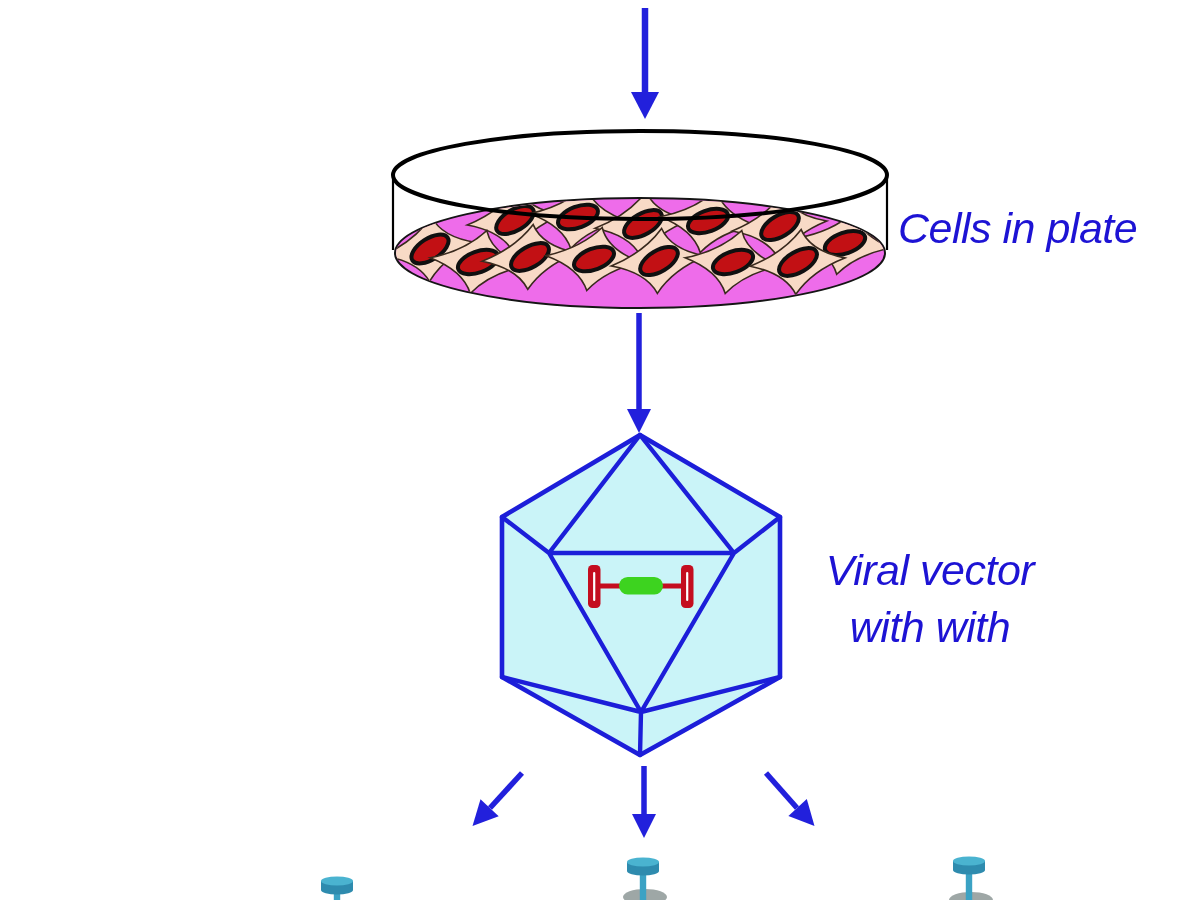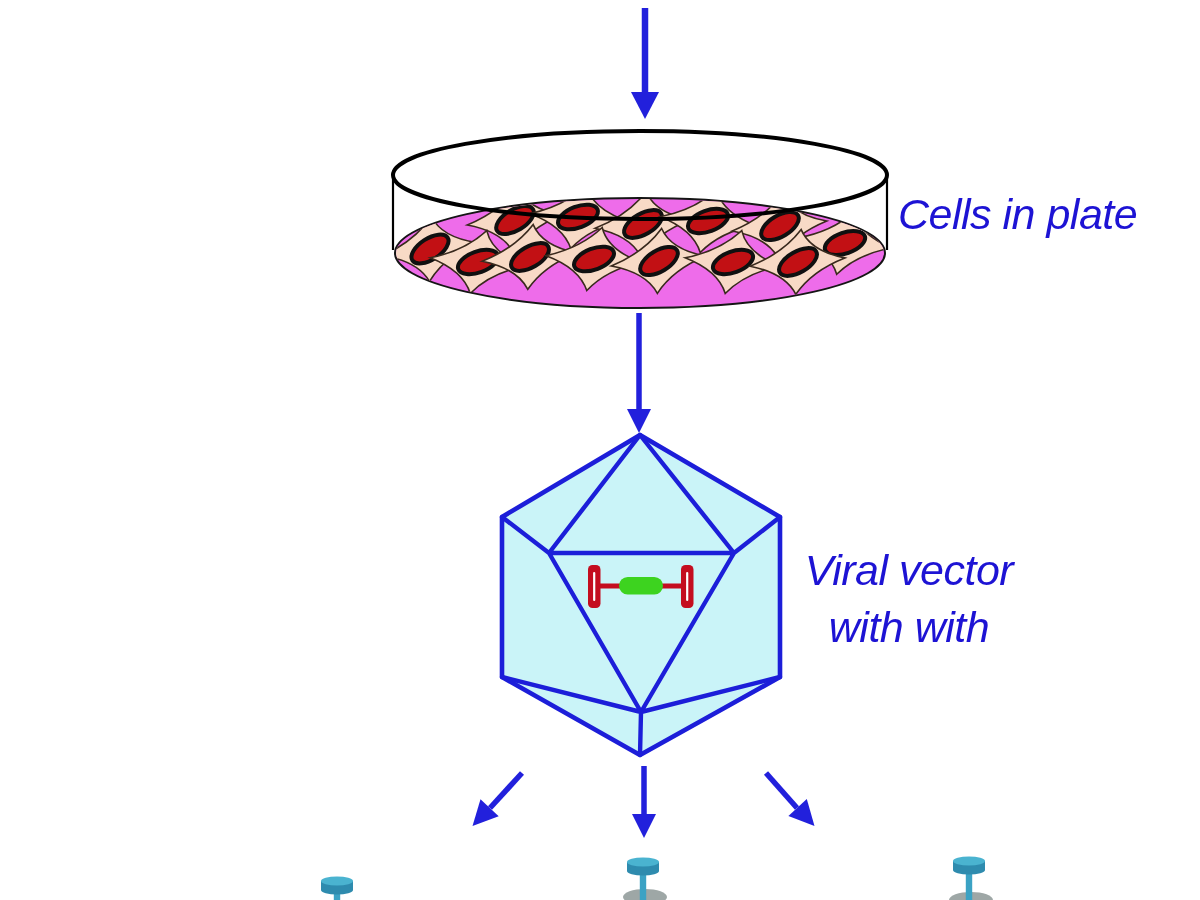--- a/index.html
+++ b/index.html
@@ -12,23 +12,23 @@
 
   
   .label {
     position: absolute;
     color: var(--label-blue, #1d13d4);
     font-style: italic;
     font-size: 43px;
     letter-spacing: -0.5px;
     white-space: nowrap;
   }
-  #cells-in-plate-label { left: 898px; top: 190px; text-align: center; }
+  #cells-in-plate-label { left: 898px; top: 204px; text-align: center; }
   #viral-vector-label {
-    left: 783px; top: 542px; width: 252px;
+    left: 804px; top: 542px; width: 252px;
     text-align: center; line-height: 57px; white-space: normal;
   }
 
   
   .arrow-line { stroke: var(--arrow-blue, #2220dc); fill: none; }
   .arrow-head { fill: var(--arrow-blue, #2220dc); stroke: none; }
 
   
   .medium   { fill: var(--medium-pink, #ee6cea); stroke: #151515; stroke-width: 2; }
   .dish-rim { fill: none; stroke: var(--dish-outline, #000); stroke-width: 4; }

